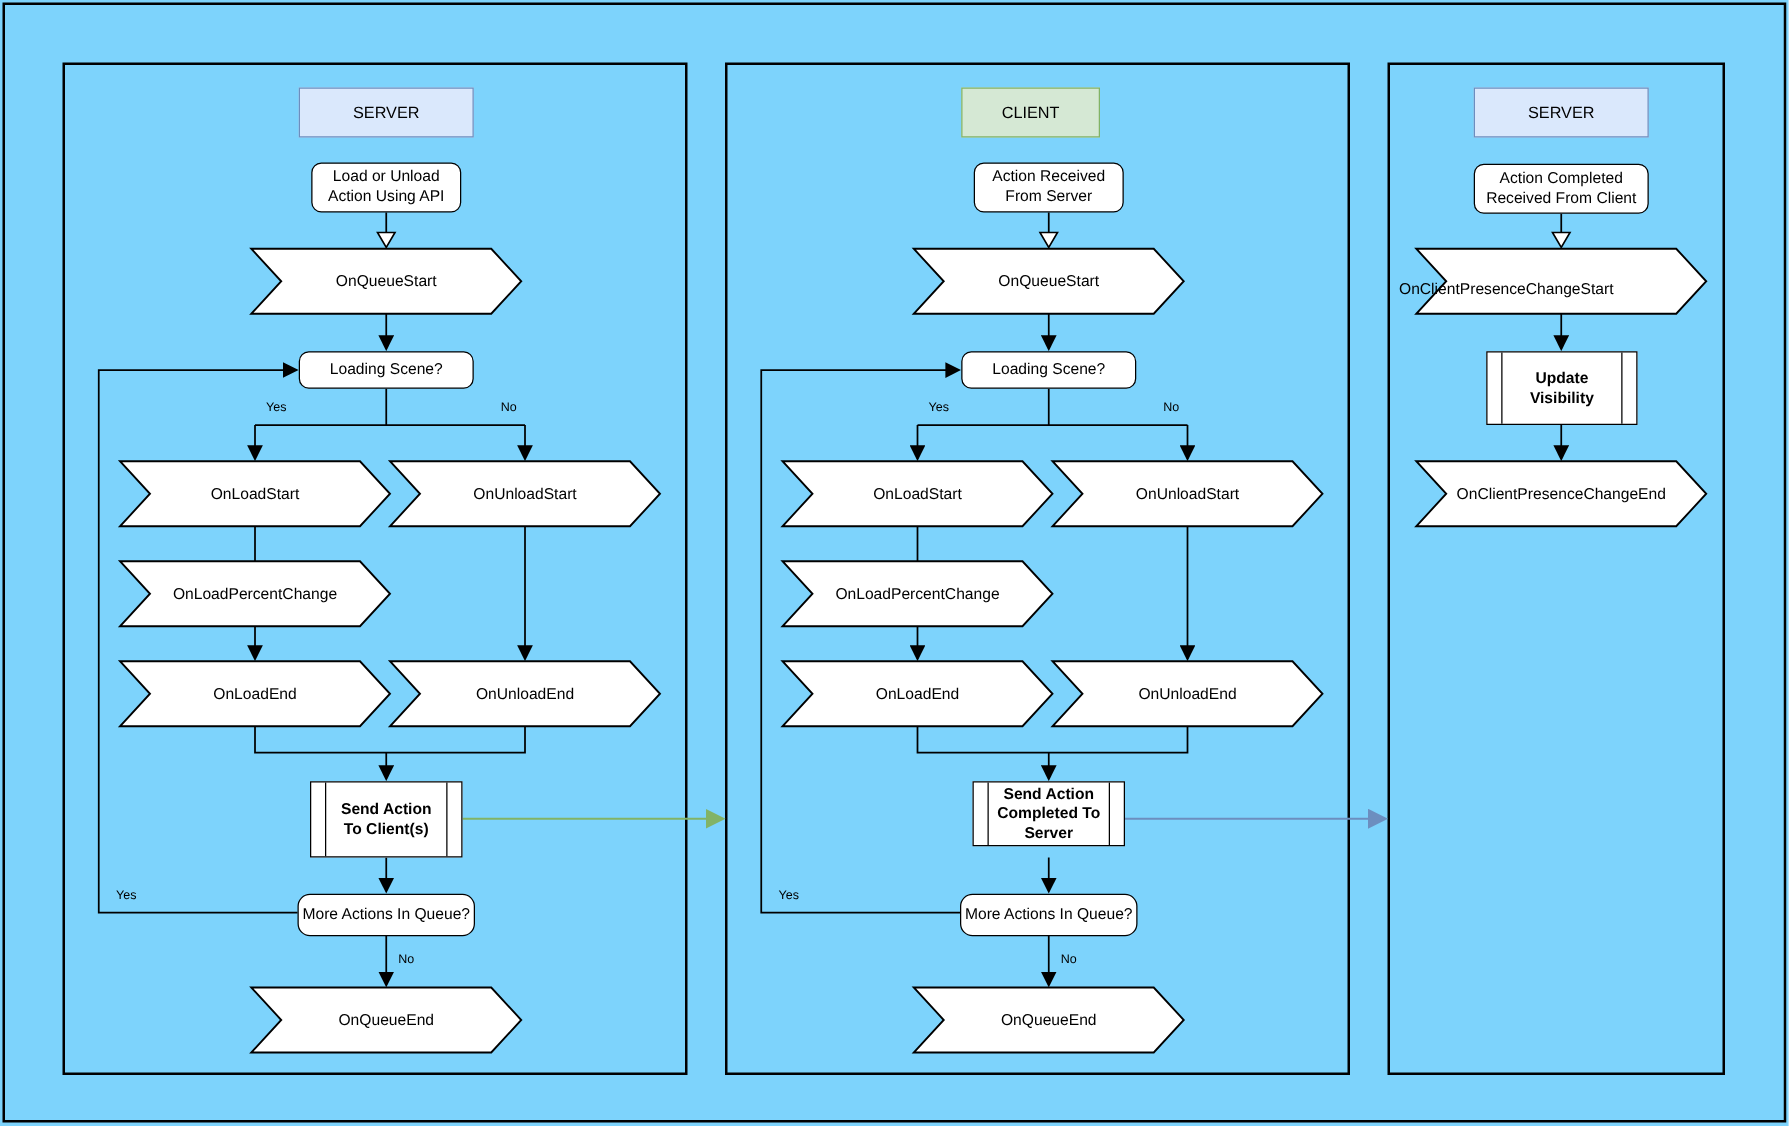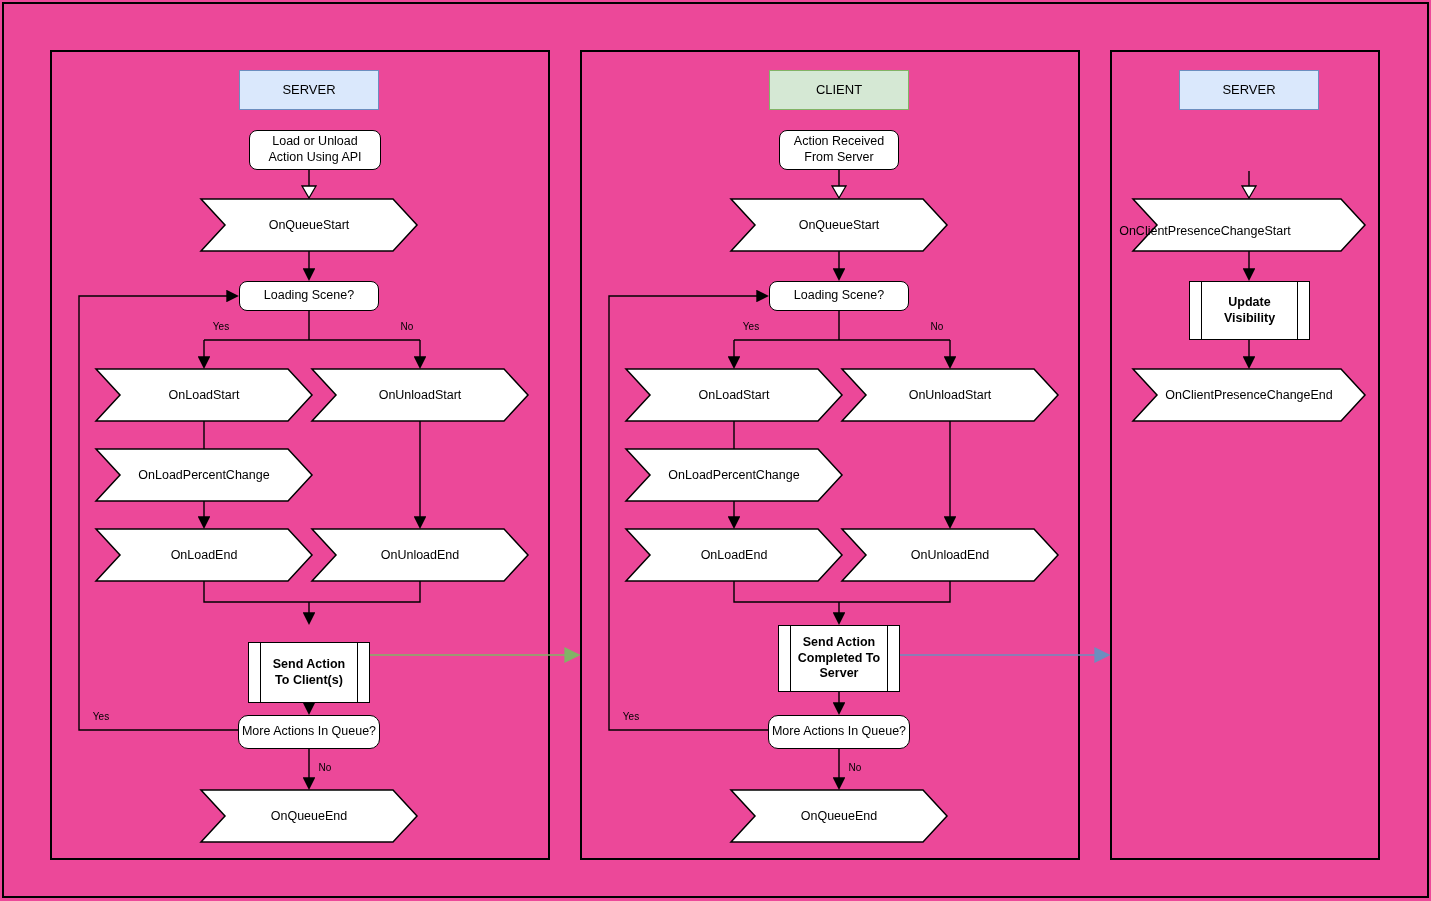--- a/index.html
+++ b/index.html
@@ -1,17 +1,17 @@
 <!DOCTYPE html>
 <html><head>
 <meta charset="utf-8">
 <style>
   html,body{margin:0;padding:0;background:#fff;}
   .stage{
-    position:relative;width:1431px;height:901px;background:#ec4899;
+    position:relative;width:1431px;height:901px;background:#7dd3fc;
     font-family:"Liberation Sans",sans-serif;color:#000;overflow:hidden;
   }
   .outer-border{position:absolute;left:2px;top:2px;width:1427px;height:896px;
     border:2px solid #000;box-sizing:border-box;}
   .panel{position:absolute;top:50px;height:810px;border:2px solid #000;
     box-sizing:border-box;background:transparent;}
   .wires{position:absolute;left:0;top:0;z-index:2;}
   .node{position:absolute;box-sizing:border-box;display:flex;align-items:center;
     justify-content:center;text-align:center;font-size:12.5px;line-height:1.25;
     background:#fff;border:1.5px solid #000;z-index:3;}
@@ -113,78 +113,81 @@
       <polygon points="842,529 1034,529 1058,555 1034,581 842,581 866,555"></polygon>
       <polygon points="731,790 923,790 947,816 923,842 731,842 755,816"></polygon>
       <polygon points="1133,199 1341,199 1365,225 1341,251 1133,251 1157,225"></polygon>
       <polygon points="1133,369 1341,369 1365,395 1341,421 1133,421 1157,395"></polygon>
     </g>
   </svg>
 
   <div class="node hdr hdr-blue" style="left:239px;top:70px;width:140px;height:40px;">
       <span>SERVER</span>
     </div>
-  <div class="node rbox" style="left:249px;top:130px;width:132px;height:40px;">
+  <div class="node rbox" style="left:249px;top:130px;width:120px;height:40px;">
       <span>Load or Unload Action Using API</span>
     </div>
   <div class="chev-label" style="left:201px;top:199px;width:216px;height:52px;">OnQueueStart</div>
   <div class="node rbox" style="left:239px;top:281px;width:140px;height:30px;">
       <span>Loading Scene?</span>
     </div>
   <div class="lab" style="left:199px;top:321px;">Yes</div>
   <div class="lab" style="left:385px;top:321px;">No</div>
   <div class="chev-label" style="left:96px;top:369px;width:216px;height:52px;">OnLoadStart</div>
   <div class="chev-label" style="left:312px;top:369px;width:216px;height:52px;">OnUnloadStart</div>
   <div class="chev-label" style="left:96px;top:449px;width:216px;height:52px;">OnLoadPercentChange</div>
   <div class="chev-label" style="left:96px;top:529px;width:216px;height:52px;">OnLoadEnd</div>
   <div class="chev-label" style="left:312px;top:529px;width:216px;height:52px;">OnUnloadEnd</div>
-  <div class="node pproc" style="left:248px;top:625px;width:122px;height:61px;margin-top:17px;">
+  <div class="node pproc" style="left:248px;top:625px;width:122px;height:61px;">
     <div class="bar-l"></div>
     <div class="bar-r"></div>
     <span>Send Action To Client(s)</span>
   </div>
   <div class="lab" style="left:79px;top:711px;">Yes</div>
   <div class="node qbox" style="left:238px;top:715px;width:142px;height:30px;">
       <span>More Actions In Queue?</span>
     </div>
   <div class="lab" style="left:303px;top:762px;">No</div>
   <div class="chev-label" style="left:201px;top:790px;width:216px;height:52px;">OnQueueEnd</div>
 
-  <div class="node hdr hdr-green" style="left:769px;top:70px;width:140px;height:40px;">
+  <div class="node hdr hdr-green" style="left:769px;top:70px;width:111px;height:40px;">
       <span>CLIENT</span>
     </div>
   <div class="node rbox" style="left:779px;top:130px;width:120px;height:40px;justify-content:center;">
       <span>Action Received From Server</span>
     </div>
   <div class="chev-label" style="left:731px;top:199px;width:216px;height:52px;">OnQueueStart</div>
   <div class="node rbox" style="left:769px;top:281px;width:140px;height:30px;">
       <span>Loading Scene?</span>
     </div>
   <div class="lab" style="left:729px;top:321px;">Yes</div>
   <div class="lab" style="left:915px;top:321px;">No</div>
   <div class="chev-label" style="left:626px;top:369px;width:216px;height:52px;">OnLoadStart</div>
   <div class="chev-label" style="left:842px;top:369px;width:216px;height:52px;">OnUnloadStart</div>
   <div class="chev-label" style="left:626px;top:449px;width:216px;height:52px;">OnLoadPercentChange</div>
   <div class="chev-label" style="left:626px;top:529px;width:216px;height:52px;">OnLoadEnd</div>
   <div class="chev-label" style="left:842px;top:529px;width:216px;height:52px;">OnUnloadEnd</div>
-  <div class="node pproc" style="left:778px;top:625px;width:122px;height:67px;">
+  <div class="node pproc" style="left:778px;top:625px;width:122px;height:52px;">
     <div class="bar-l"></div>
     <div class="bar-r"></div>
     <span>Send Action Completed To Server</span>
   </div>
   <div class="lab" style="left:609px;top:711px;">Yes</div>
   <div class="node qbox" style="left:768px;top:715px;width:142px;height:30px;">
       <span>More Actions In Queue?</span>
     </div>
   <div class="lab" style="left:833px;top:762px;">No</div>
   <div class="chev-label" style="left:731px;top:790px;width:216px;height:52px;">OnQueueEnd</div>
 
   <div class="node hdr hdr-blue" style="left:1179px;top:70px;width:140px;height:40px;">
       <span>SERVER</span>
     </div>
+  <div class="node rbox" style="left:1179px;top:131px;width:140px;height:40px;">
+      <span>Action Completed Received From Client</span>
+    </div>
   <div class="chev-label" style="left:1089px;top:199px;width:232px;height:64px;">OnClientPresenceChangeStart</div>
   <div class="node pproc" style="left:1189px;top:281px;width:121px;height:59px;">
     <div class="bar-l"></div>
     <div class="bar-r"></div>
     <span>Update Visibility</span>
   </div>
   <div class="chev-label" style="left:1133px;top:369px;width:232px;height:52px;">OnClientPresenceChangeEnd</div>
 
 </div>
 

